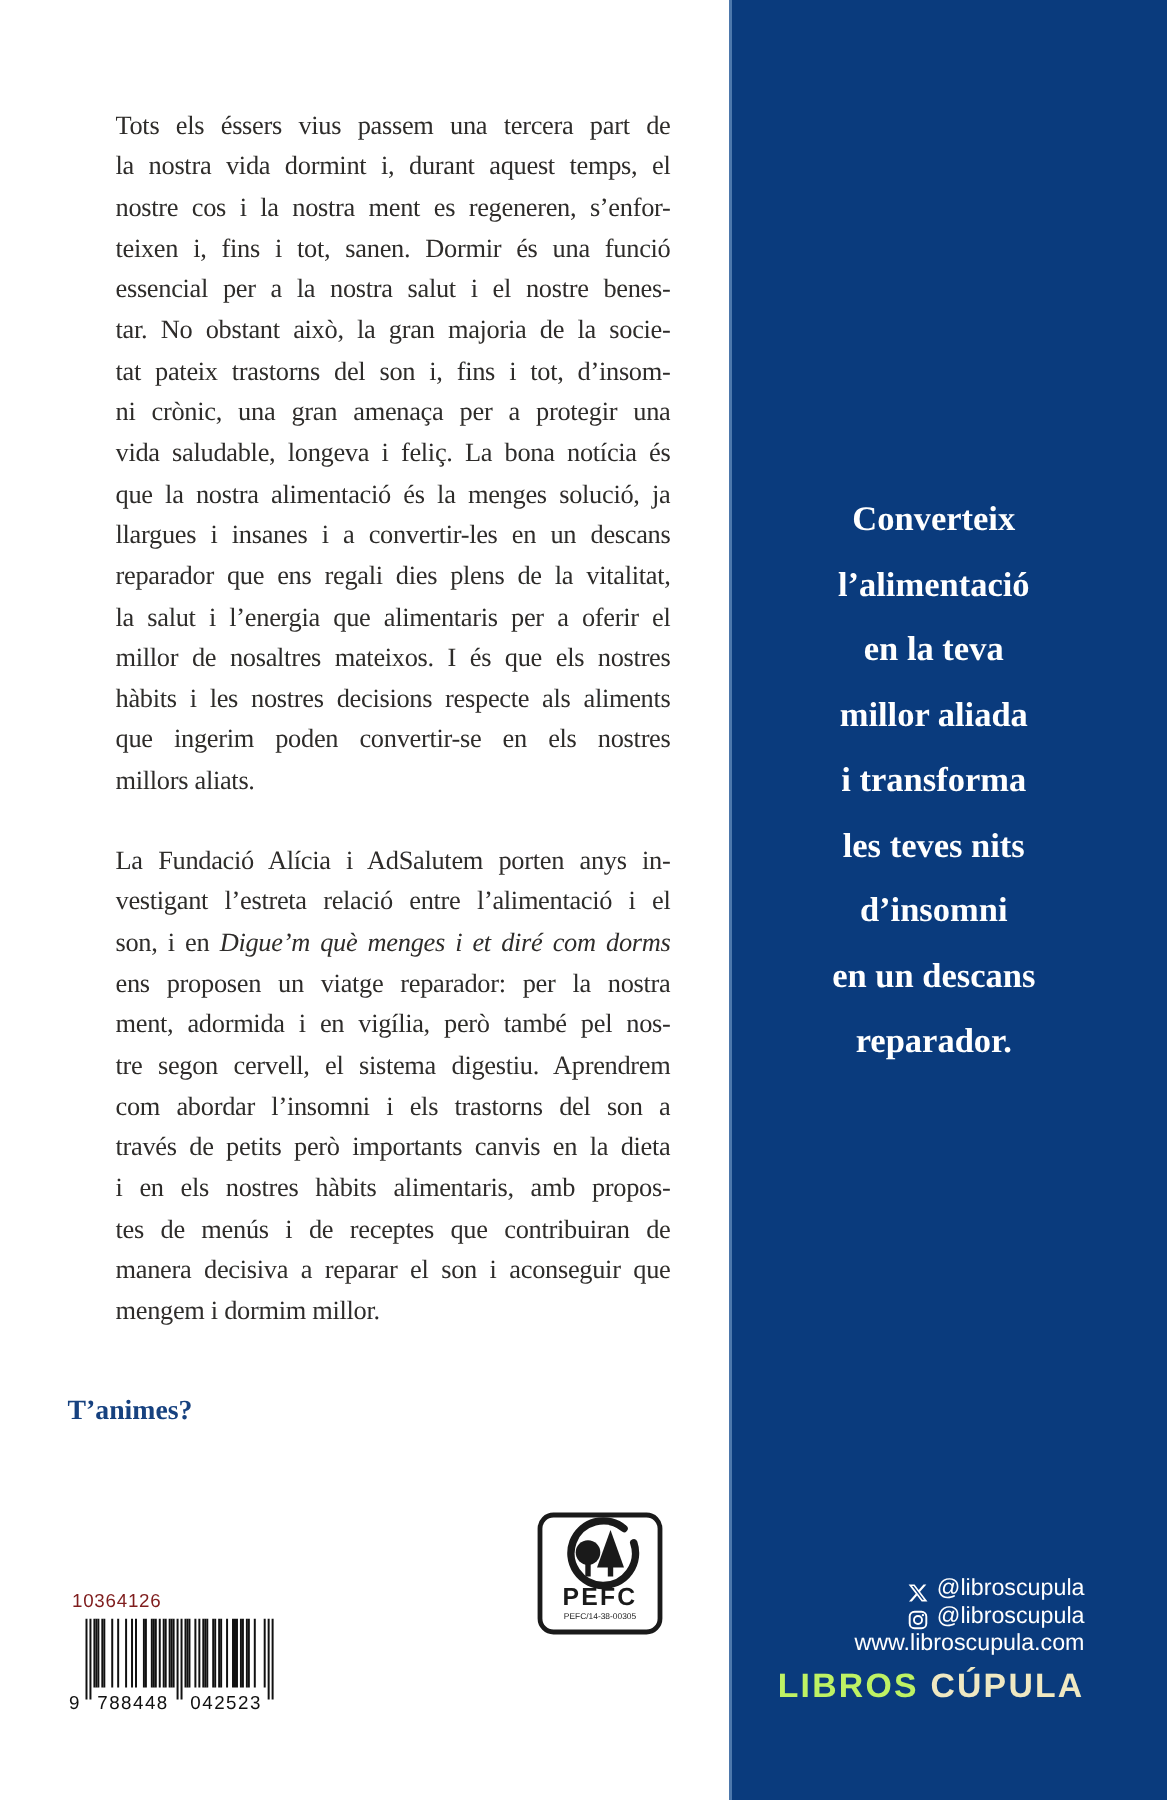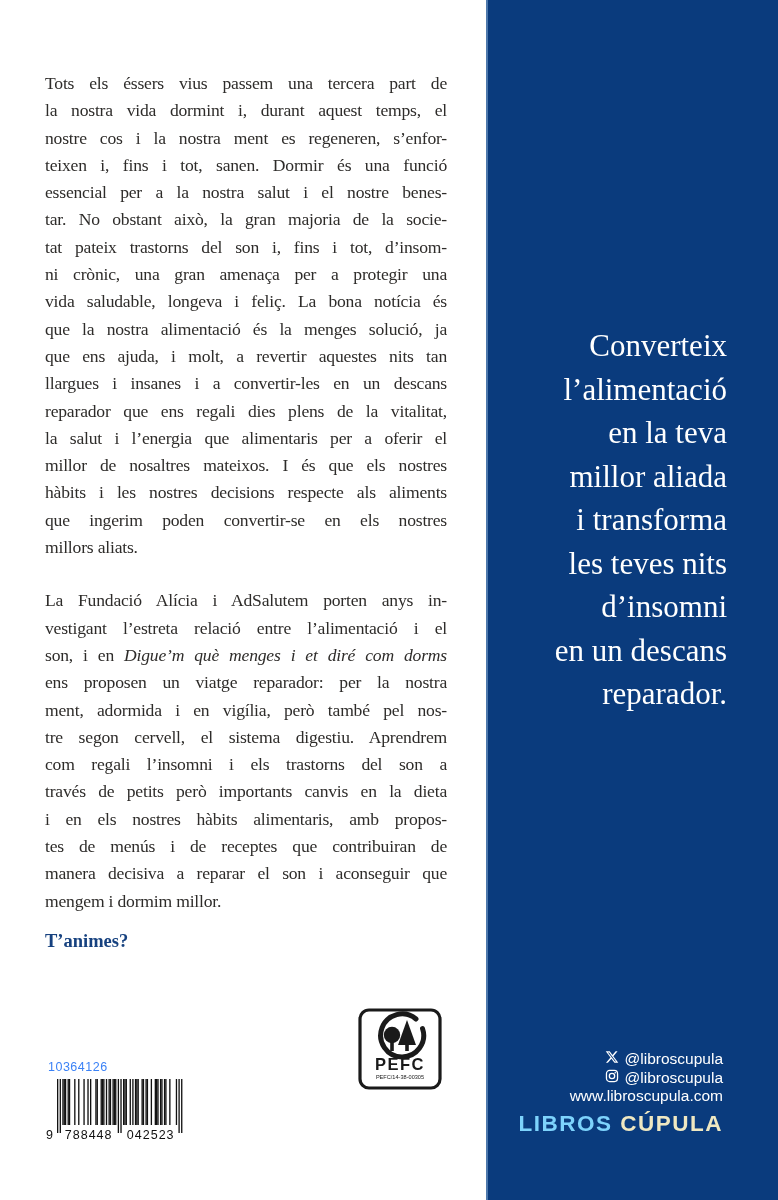--- a/index.html
+++ b/index.html
@@ -20,85 +20,85 @@
   
   .blue-panel{
     position:absolute;top:0;right:0;
     width:292px;height:1200px;
     background:var(--panel-blue);
     border-left:2px solid rgba(160,195,230,.45);
     box-sizing:border-box;
   }
   .tagline{
     position:absolute;top:324px;right:51px;left:30px;
-    text-align:right;
+    text-align:center;
     color:#ffffff;
     font-family:"Liberation Serif",serif;
-    font-weight:normal;
-    font-size:31px;
+    font-weight:bold;
+    font-size:23px;
     line-height:43.5px;
     white-space:nowrap;
   }
   
   .body-text{
     position:absolute;left:45px;top:70px;width:402px;
     color:var(--ink);
     font-size:17.6px;
     letter-spacing:-0.2px;
     line-height:27.3px;
   }
   .paragraph{margin:0 0 26px 0;}
   .line{
     height:27.3px;overflow:hidden;
-    text-align:justify;text-align-last:justify;
+    text-align:justify;text-align-last:justify;margin-left:32px;
   }
   .line.last{text-align-last:left;}
   .line i{font-style:italic;}
   .cta{
     position:absolute;left:45px;top:931px;
     color:var(--accent-blue);
     font-weight:bold;
     font-size:18.5px;
     text-align:center;
   }
   
   .barcode-block{position:absolute;left:45px;top:1060px;width:150px;}
   .product-code{
     font-family:"Liberation Sans",sans-serif;
-    font-size:12.5px;color:#3b82f6;
+    font-size:12.5px;color:#7f1d1d;
     margin:0 0 5px 3px;letter-spacing:.5px;
   }
   .barcode-svg{display:block;}
   .barcode-svg text{
     font-family:"Liberation Sans",sans-serif;
     font-size:12.5px;fill:#111;
   }
   
   .pefc{position:absolute;left:358px;top:1008px;}
   
   .social-block{
     position:absolute;right:55px;top:1050px;
     text-align:right;
     color:#ffffff;
     font-family:"Liberation Sans",sans-serif;
     font-size:15.5px;
     line-height:18.5px;
   }
-  .social-row{display:flex;justify-content:flex-end;align-items:flex-start;gap:6px;height:18.5px;}
+  .social-row{display:flex;justify-content:flex-end;align-items:flex-end;gap:6px;height:18.5px;}
   .social-row .icon{display:inline-flex;width:14px;height:14px;}
   .url-line{height:18.5px;}
   .publisher{
     margin-top:6px;
     font-weight:bold;
     font-size:22.5px;
     letter-spacing:1.5px;
     line-height:24px;
     white-space:nowrap;
   }
-  .publisher .p1{color:#7dd3fc;}
+  .publisher .p1{color:#bef264;}
   .publisher .p2{color:var(--cream);margin-top:32px;}
 </style>
 </head>
 <body>
 
 <div class="cover">
 
   <div class="blue-panel">
     <div class="tagline" id="tagline">
         <div>Converteix</div>
@@ -141,37 +141,36 @@
         <div class="line"><span>Tots els éssers vius passem una tercera part de</span></div>
         <div class="line"><span>la nostra vida dormint i, durant aquest temps, el</span></div>
         <div class="line"><span>nostre cos i la nostra ment es regeneren, s’enfor-</span></div>
         <div class="line"><span>teixen i, fins i tot, sanen. Dormir és una funció</span></div>
         <div class="line"><span>essencial per a la nostra salut i el nostre benes-</span></div>
         <div class="line"><span>tar. No obstant això, la gran majoria de la socie-</span></div>
         <div class="line"><span>tat pateix trastorns del son i, fins i tot, d’insom-</span></div>
         <div class="line"><span>ni crònic, una gran amenaça per a protegir una</span></div>
         <div class="line"><span>vida saludable, longeva i feliç. La bona notícia és</span></div>
         <div class="line"><span>que la nostra alimentació és la menges solució, ja</span></div>
-        <div class="line"><span>que ens ajuda, i molt, a revertir aquestes nits tan</span></div>
         <div class="line"><span>llargues i insanes i a convertir-les en un descans</span></div>
         <div class="line"><span>reparador que ens regali dies plens de la vitalitat,</span></div>
         <div class="line"><span>la salut i l’energia que alimentaris per a oferir el</span></div>
         <div class="line"><span>millor de nosaltres mateixos. I és que els nostres</span></div>
         <div class="line"><span>hàbits i les nostres decisions respecte als aliments</span></div>
         <div class="line"><span>que ingerim poden convertir-se en els nostres</span></div>
         <div class="line last"><span>millors aliats.</span></div>
       </div>
       <div class="paragraph">
         <div class="line"><span>La Fundació Alícia i AdSalutem porten anys in-</span></div>
         <div class="line"><span>vestigant l’estreta relació entre l’alimentació i el</span></div>
         <div class="line"><span>son, i en </span><i>Digue’m què menges i et diré com dorms</i></div>
         <div class="line"><span>ens proposen un viatge reparador: per la nostra</span></div>
         <div class="line"><span>ment, adormida i en vigília, però també pel nos-</span></div>
         <div class="line"><span>tre segon cervell, el sistema digestiu. Aprendrem</span></div>
-        <div class="line"><span>com regali l’insomni i els trastorns del son a</span></div>
+        <div class="line"><span>com abordar l’insomni i els trastorns del son a</span></div>
         <div class="line"><span>través de petits però importants canvis en la dieta</span></div>
         <div class="line"><span>i en els nostres hàbits alimentaris, amb propos-</span></div>
         <div class="line"><span>tes de menús i de receptes que contribuiran de</span></div>
         <div class="line"><span>manera decisiva a reparar el son i aconseguir que</span></div>
         <div class="line last"><span>mengem i dormim millor.</span></div>
       </div>
     </div>
   <div class="cta">T’animes?</div>
 
   <div class="barcode-block">

